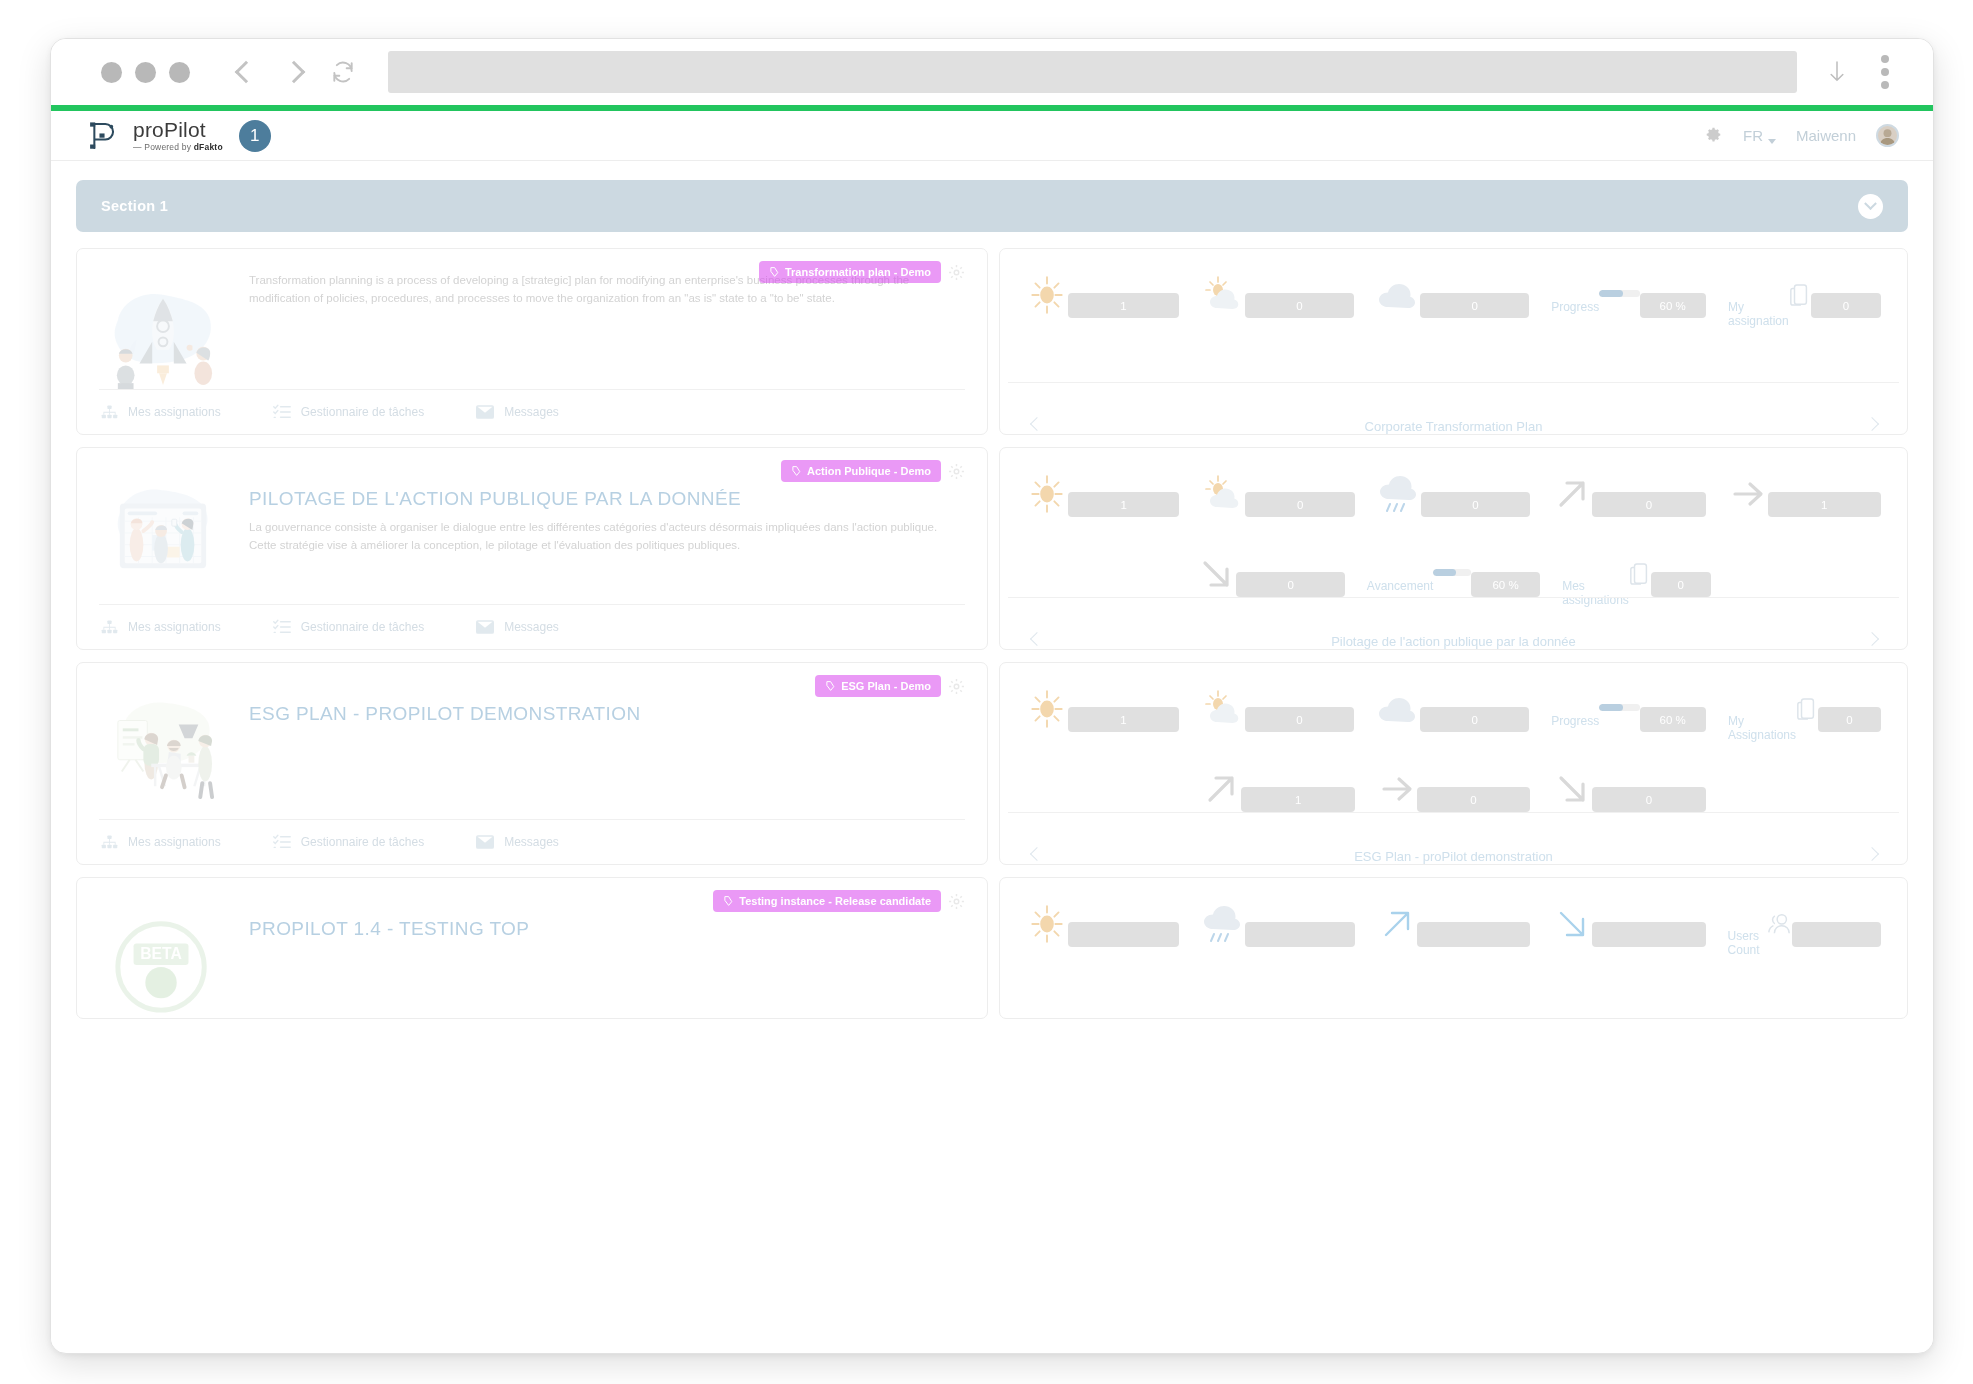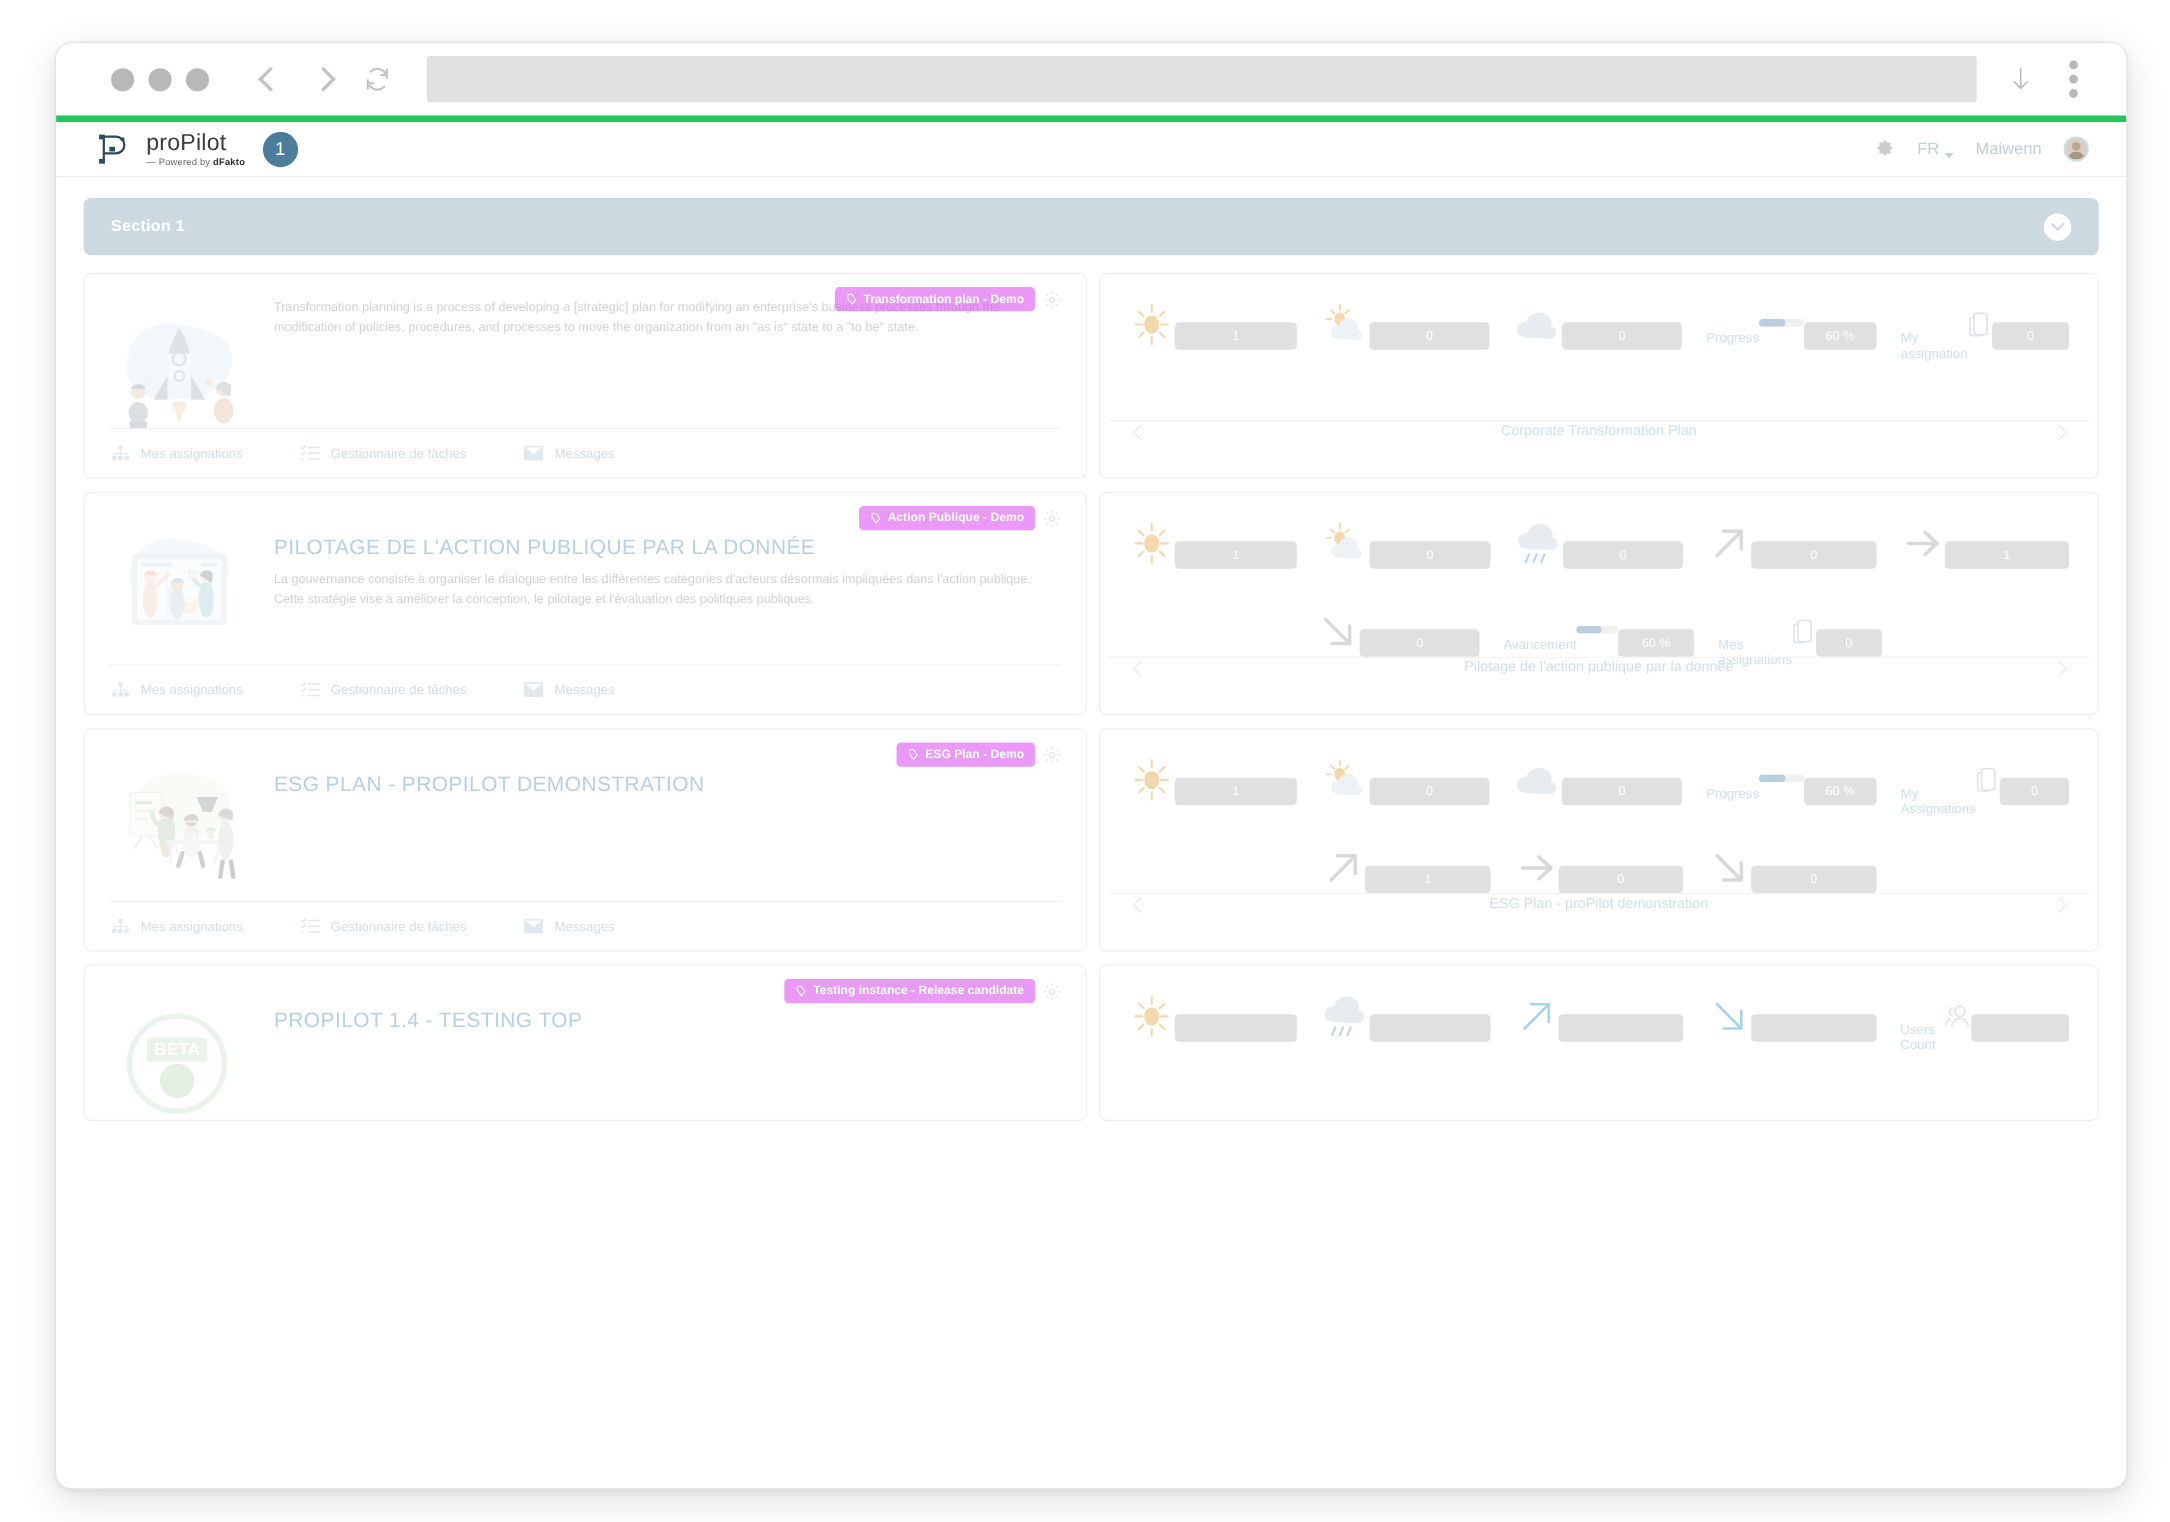--- a/index.html
+++ b/index.html
@@ -73,21 +73,21 @@
   
   .kpi-area{flex:1;padding:22px 26px 0}
   .kpi-grid{display:grid;grid-template-columns:repeat(5,1fr);column-gap:22px;row-gap:0}
   .kpi{display:flex;flex-direction:row;align-items:flex-end}
   .kpi-label{font-size:12px;color:#cfe0ec;height:17px;margin-bottom:1px}
   .kpi-icon{height:47px;display:flex;align-items:center;justify-content:center}
   .kpi-bar{width:94px;height:7px;background:#f0f0f0;border-radius:4px;overflow:hidden;margin:19px 0 21px}
   .kpi-bar i{display:block;height:100%;background:#b9cfe0;border-radius:4px}
   .kpi-val{width:100%;height:25px;background:#e0e0e0;border-radius:4px;color:#fff;font-size:11.5px;display:flex;align-items:center;justify-content:center}
   .kpi-row2{margin-top:33px}
-  .panel-foot{border-top:1px solid #f0f0f0;height:52px;display:flex;align-items:flex-start;padding:0 18px;margin:0 8px}
+  .panel-foot{border-top:1px solid #f0f0f0;height:52px;display:flex;align-items:flex-end;padding:0 18px;margin:0 8px}
   .pf-arrow{width:20px;height:20px;position:relative;flex:0 0 auto}
   .pf-arrow::before{content:"";position:absolute;left:6px;top:5px;width:9px;height:9px;border-top:1.6px solid #dfe7ed;border-right:1.6px solid #dfe7ed;transform:rotate(45deg)}
   .pf-arrow.left::before{transform:rotate(-135deg)}
   .pf-title{flex:1;text-align:center;font-size:13px;color:#cfe0ec}
 </style>
 </head>
 <body>
 
 <div id="root">
   <div class="browser">

